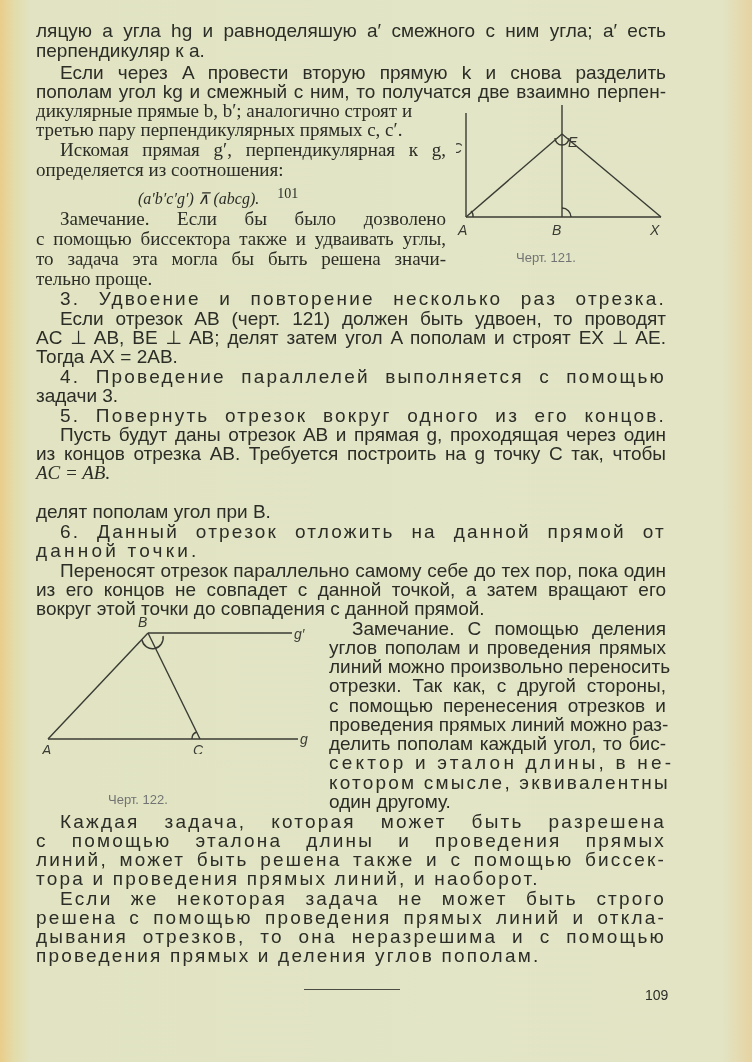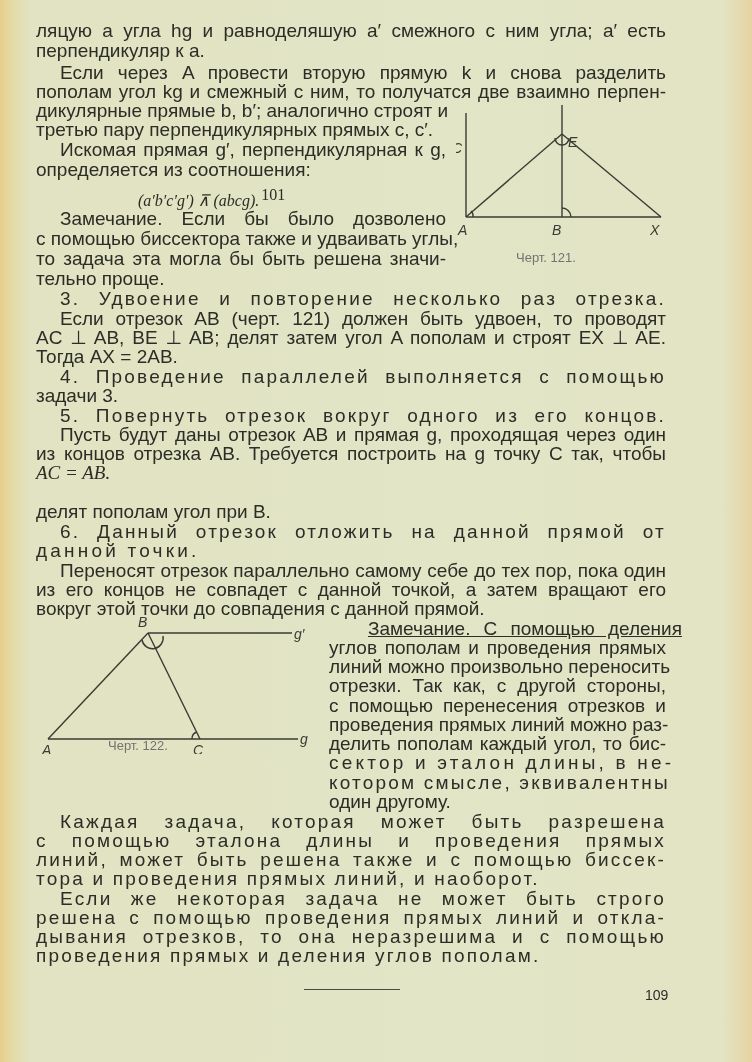--- a/index.html
+++ b/index.html
@@ -15,26 +15,26 @@
     font-size: 19px; line-height: 17px; white-space: nowrap;
     text-align: justify; text-align-last: justify;
     font-family: "Liberation Sans Narrow", "Liberation Sans", sans-serif;
     transform-origin: left top;
   }
   .ln.last { text-align-last: left; }
   .ln.ind { left: 60px; width: 606px; }
   .sp { letter-spacing: 3.2px; }
   .sp2 { letter-spacing: 2.2px; }
   .it { font-family: "Liberation Serif", serif; font-style: italic; }
-  .narrow { width: 410px; }
+  .narrow { width: 410px; font-family: Liberation Serif, serif; }
   .narrow.ind { width: 386px; }
   .right { left: 329px; width: 337px; }
-  .right.ind { left: 368px; width: 314px; text-decoration: underline; }
+  .right.ind { left: 352px; width: 314px; }
   .formula { position:absolute; left: 138px; top: 186px; font-size: 16px; font-family: "Liberation Serif", serif; }
-  .formula sup { font-size: 16px; margin-left: 2px; }
+  .formula sup { font-size: 14px; margin-left: 18px; }
   .cap { position: absolute; font-size: 13px; font-family: "Liberation Sans", sans-serif; color:#737373; }
   .rule { position:absolute; left: 304px; top: 989px; width: 96px; height: 0; border-top: 1.5px solid #4a4b42; }
   .pnum { position:absolute; left: 645px; top: 987px; font-size: 14px; font-family: "Liberation Sans", sans-serif; }
   svg { position: absolute; }
 </style>
 </head>
 <body>
 
 <div class="page">
 
@@ -105,21 +105,21 @@
       <line x1="118" y1="19" x2="170" y2="125"></line>
       <path d="M 112 26 A 8 8 0 0 0 133 22"></path>
       <path d="M 162 125 A 7 7 0 0 1 167 118"></path>
     </g>
     <text x="108" y="13" font-size="14" font-style="italic" fill="#3a3b33" font-family="Liberation Sans, sans-serif">B</text>
     <text x="264" y="25" font-size="14" font-style="italic" fill="#3a3b33" font-family="Liberation Sans, sans-serif">g′</text>
     <text x="12" y="141" font-size="14" font-style="italic" fill="#3a3b33" font-family="Liberation Sans, sans-serif">A</text>
     <text x="163" y="141" font-size="14" font-style="italic" fill="#3a3b33" font-family="Liberation Sans, sans-serif">C</text>
     <text x="270" y="130" font-size="14" font-style="italic" fill="#3a3b33" font-family="Liberation Sans, sans-serif">g</text>
   </svg>
-  <div class="cap" style="left:108px; top:738px">Черт. 122.</div>
+  <div class="cap" style="left:108px; top:792px">Черт. 122.</div>
 
   <div class="ln right ind" style="top:620px">Замечание. С помощью деления</div>
   <div class="ln right" style="top:639px">углов пополам и проведения прямых</div>
   <div class="ln right" style="top:658px">линий можно произвольно переносить</div>
   <div class="ln right" style="top:677px">отрезки. Так как, с другой стороны,</div>
   <div class="ln right" style="top:697px">с помощью перенесения отрезков и</div>
   <div class="ln right" style="top:716px">проведения прямых линий можно раз-</div>
   <div class="ln right" style="top:735px">делить пополам каждый угол, то бис-</div>
   <div class="ln right sp" style="top:754px">сектор и эталон длины, в не-</div>
   <div class="ln right sp2" style="top:774px">котором смысле, эквивалентны</div>

